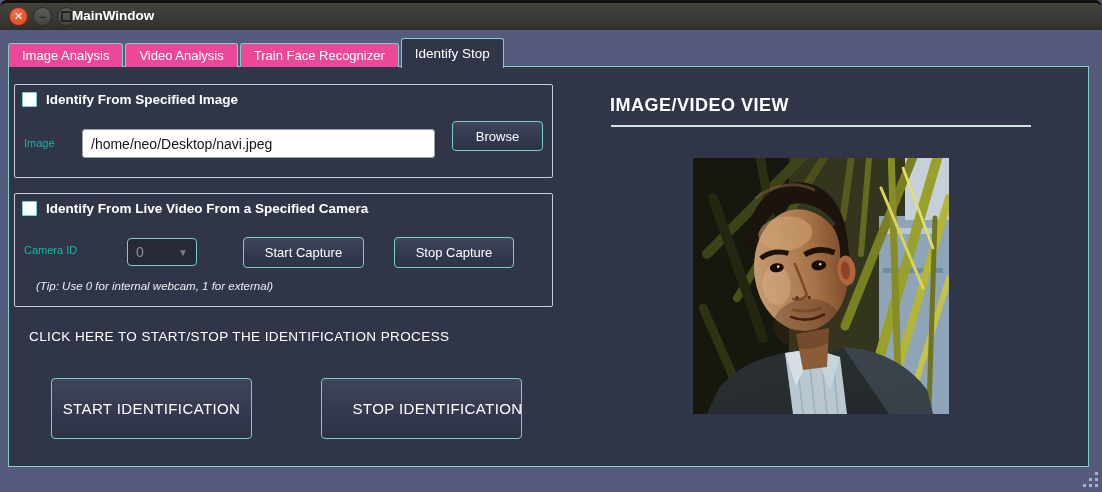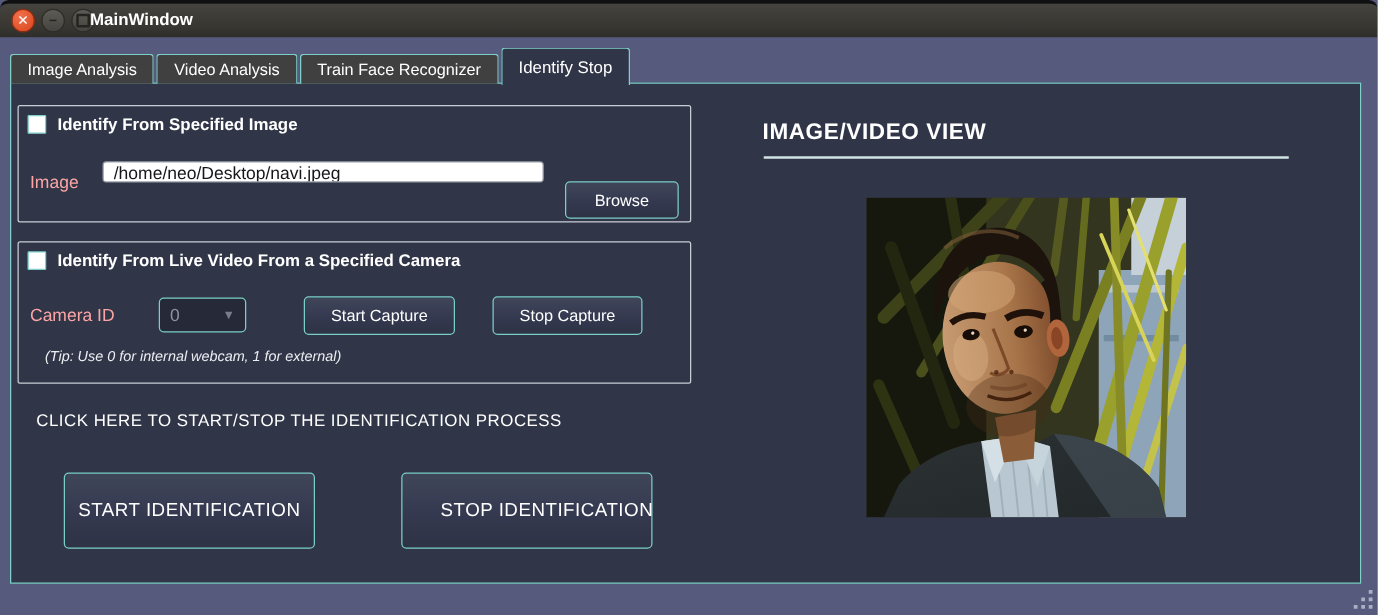--- a/index.html
+++ b/index.html
@@ -17,37 +17,37 @@
     border:1px solid #8e2c10;color:#fff;}
   .tb-min,.tb-max{background:linear-gradient(#5d5b55,#46443f);border:1px solid #2e2c28;color:#26241f;}
   .tb-min{left:33px;}
   .tb-max{left:57px;}
   .tb-max .sq{width:7px;height:7px;border:2px solid #26241f;border-radius:1px;}
   .tb-title{position:absolute;left:72px;top:5px;color:#ffffff;font-size:13.5px;font-weight:bold;}
 
   
   .tabs{position:absolute;left:8px;top:38px;height:29px;display:flex;align-items:flex-end;z-index:3;}
   .tab{height:24px;margin-right:2px;padding:0 13px;display:flex;align-items:center;
-    background:#404040;border:1px solid #7ed0c9;border-bottom:none;
+    background:#ec4899;border:1px solid #7ed0c9;border-bottom:none;
     border-radius:3px 3px 0 0;color:#fff;font-size:13px;white-space:nowrap;box-sizing:border-box;}
   .tab.active{height:30px;margin-bottom:-1px;background:#313548;font-size:13.5px;z-index:4;}
 
   
   .panel{position:absolute;left:8px;top:66px;width:1081px;height:401px;
     background:#313548;border:1px solid #7ed0c9;box-sizing:border-box;z-index:2;}
 
   .groupbox{position:absolute;border:1px solid #c9ced6;border-radius:2px;box-sizing:border-box;}
   .gb1{left:5px;top:17px;width:539px;height:94px;}
   .gb2{left:5px;top:126px;width:539px;height:114px;}
   .gb-head{position:absolute;left:7px;top:7px;display:flex;align-items:center;}
   .checkbox{width:15px;height:15px;background:#ffffff;border:1px solid #7ed0c9;
     border-radius:1px;box-sizing:border-box;flex:0 0 auto;}
   .gb-title{margin-left:9px;color:#ffffff;font-size:13.5px;font-weight:bold;white-space:nowrap;}
 
-  .lbl{position:absolute;color:#fca5a5;font-size:14px;}
+  .lbl{position:absolute;color:#14b8a6;font-size:11px;}
   .textinput{position:absolute;background:#ffffff;border:1px solid #9aa0a8;border-radius:3px;
     color:#15151a;font-size:14px;padding:0 8px;box-sizing:border-box;
     font-family:"Liberation Sans","DejaVu Sans",sans-serif;}
 
   .btn{position:absolute;background:linear-gradient(#404659,#343950 55%,#2e3244);
     border:1px solid #79cfc8;border-radius:4px;color:#ffffff;font-size:13px;
     display:flex;align-items:center;justify-content:center;box-sizing:border-box;
     font-family:"Liberation Sans","DejaVu Sans",sans-serif;cursor:default;white-space:nowrap;}
   .btn-big{font-size:15px;letter-spacing:.4px;}
 
@@ -101,22 +101,22 @@
   </div>
 
   <div class="panel">
 
     <div class="groupbox gb1">
       <div class="gb-head">
         <div class="checkbox"></div>
         <div class="gb-title">Identify From Specified Image</div>
       </div>
       <div class="lbl" style="left:9px;top:52px;">Image</div>
-      <input class="textinput" style="left: 67px; top: 44px; width: 353px; height: 17px;" value="/home/neo/Desktop/navi.jpeg">
-      <div class="btn" style="left:437px;top:60px;width:91px;height:30px;">Browse</div>
+      <input class="textinput" style="left: 67px; top: 44px; width: 353px; height: 29px;" value="/home/neo/Desktop/navi.jpeg">
+      <div class="btn" style="left:437px;top:36px;width:91px;height:30px;">Browse</div>
     </div>
 
     <div class="groupbox gb2">
       <div class="gb-head">
         <div class="checkbox"></div>
         <div class="gb-title">Identify From Live Video From a Specified Camera</div>
       </div>
       <div class="lbl" style="left:9px;top:50px;">Camera ID</div>
       <div class="combo" style="left:112px;top:44px;">
         <span>0</span>

